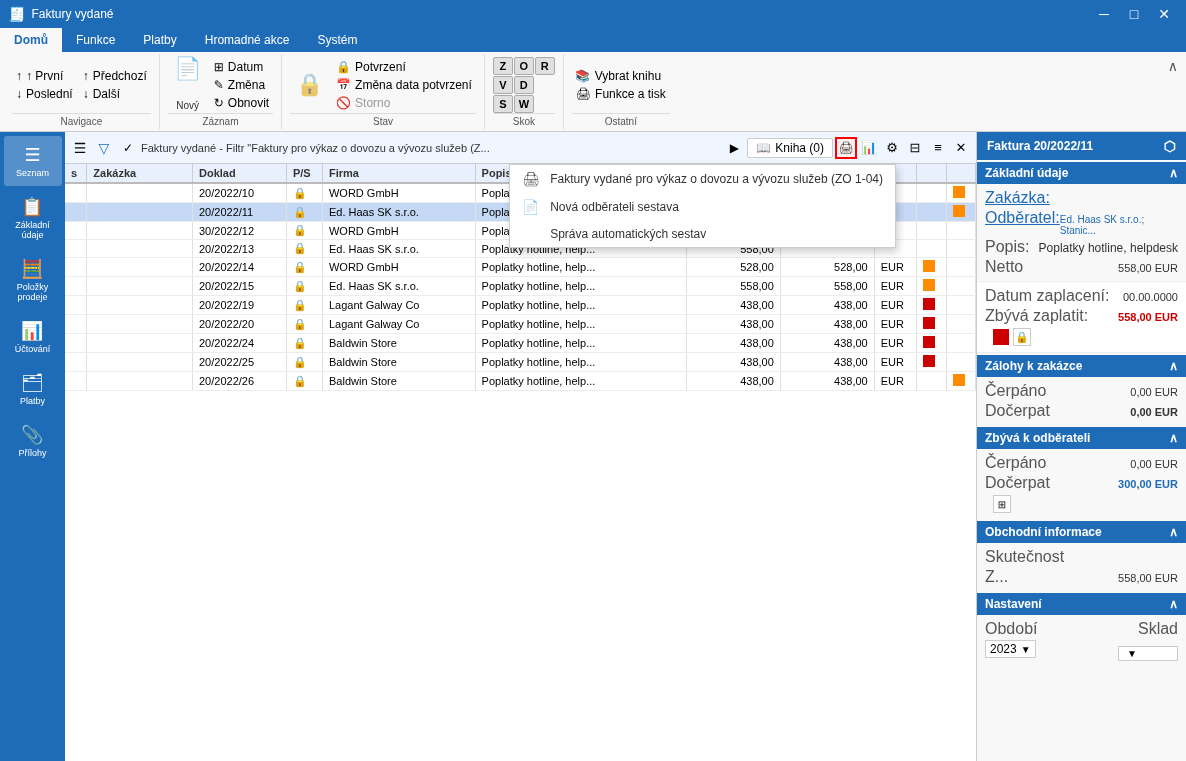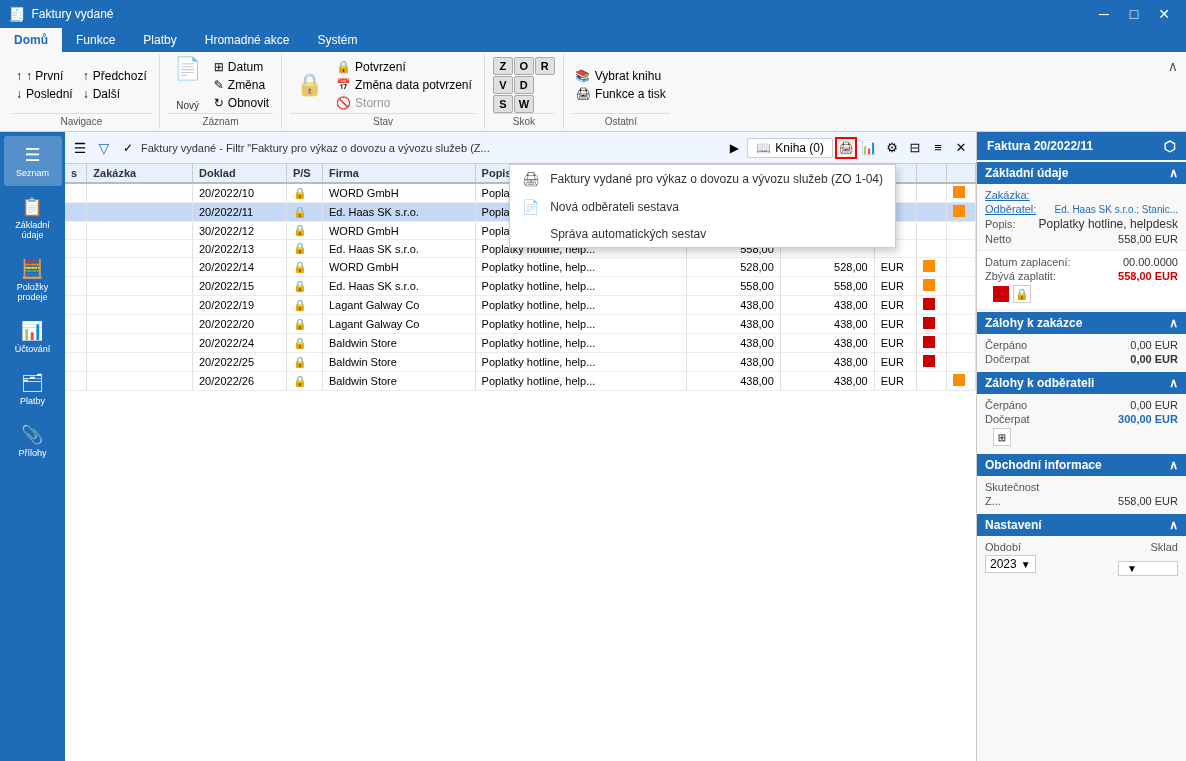--- a/index.html
+++ b/index.html
@@ -75,21 +75,21 @@
     .status-box { width: 12px; height: 12px; display: inline-block; }
     .status-orange { background: #ff8c00; }
     .status-red { background: #cc0000; }
 
     
     .right-panel { width: 210px; background: #f8f8f8; border-left: 1px solid #ccc; overflow-y: auto; display: flex; flex-direction: column; }
     .right-panel-header { background: #1e6bb8; color: white; padding: 6px 10px; display: flex; justify-content: space-between; align-items: center; font-size: 13px; font-weight: 600; }
     .right-section-header { background: #1e6bb8; color: white; padding: 4px 8px; display: flex; justify-content: space-between; align-items: center; font-size: 11px; font-weight: 600; margin-top: 2px; }
     .right-section-content { padding: 4px 8px; }
     .right-row { display: flex; justify-content: space-between; align-items: baseline; padding: 1px 0; }
-    .right-label { color: #555; font-size: 11px; text-align: center; }
+    .right-label { color: #555; font-size: 16px; text-align: center; }
     .right-value { font-size: 11px; color: #333; }
     .right-value.blue { color: #1e6bb8; }
     .right-value.bold { font-weight: bold; }
     .right-label.link { color: #1e6bb8; text-decoration: underline; cursor: pointer; }
     .amount-red { color: #cc0000; font-weight: bold; }
     .amount-blue { color: #1e6bb8; font-weight: bold; }
 
     
     .context-menu { position: absolute; background: white; border: 1px solid #ccc; box-shadow: 2px 4px 8px rgba(0,0,0,0.2); z-index: 100; min-width: 360px; top: 32px; right: 80px; }
     .context-menu-item { display: flex; align-items: center; gap: 8px; padding: 6px 12px; cursor: pointer; }
@@ -542,21 +542,21 @@
         <span class="right-label">Čerpáno</span>
         <span class="right-value">0,00 EUR</span>
       </div>
       <div class="right-row">
         <span class="right-label">Dočerpat</span>
         <span class="right-value bold">0,00 EUR</span>
       </div>
     </div>
 
     <div class="right-section-header">
-      <span>Zálohy k odběrateli</span>
+      <span>Zbývá k odběrateli</span>
       <span style="cursor:pointer;">∧</span>
     </div>
     <div class="right-section-content">
       <div class="right-row">
         <span class="right-label">Čerpáno</span>
         <span class="right-value">0,00 EUR</span>
       </div>
       <div class="right-row">
         <span class="right-label">Dočerpat</span>
         <span class="right-value bold amount-blue">300,00 EUR</span>

